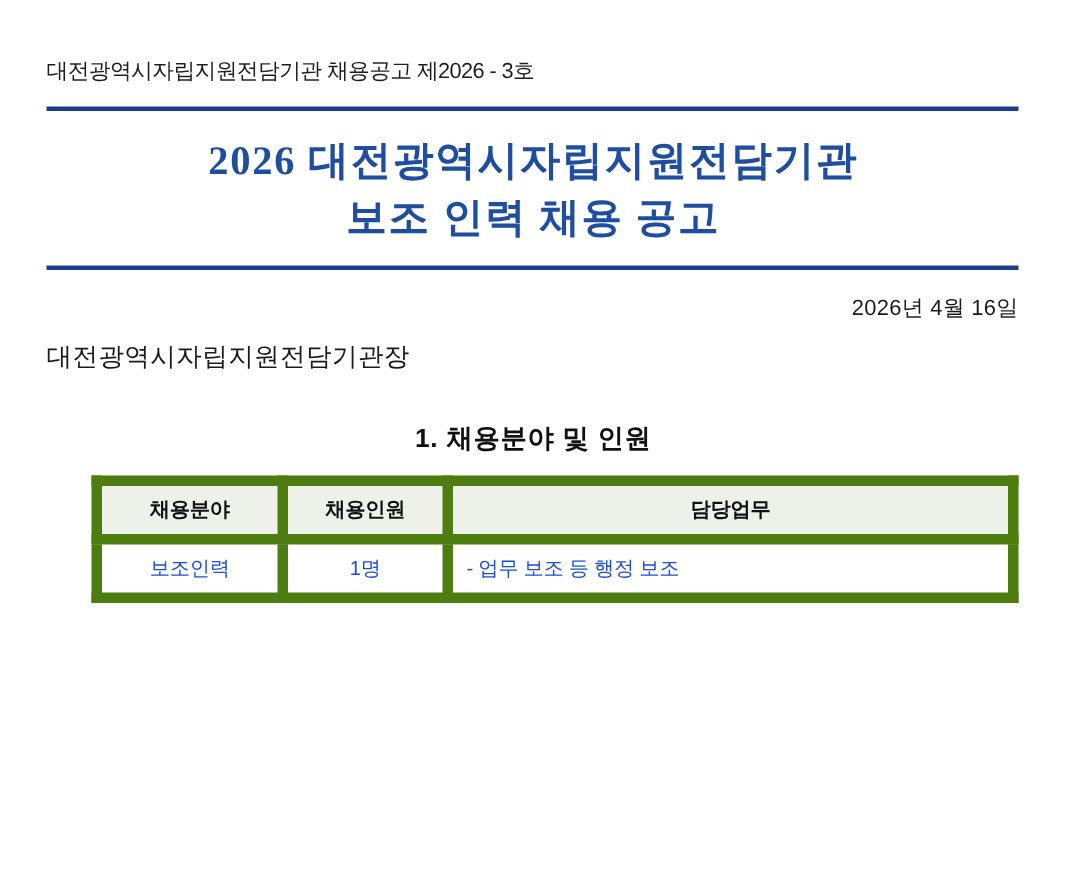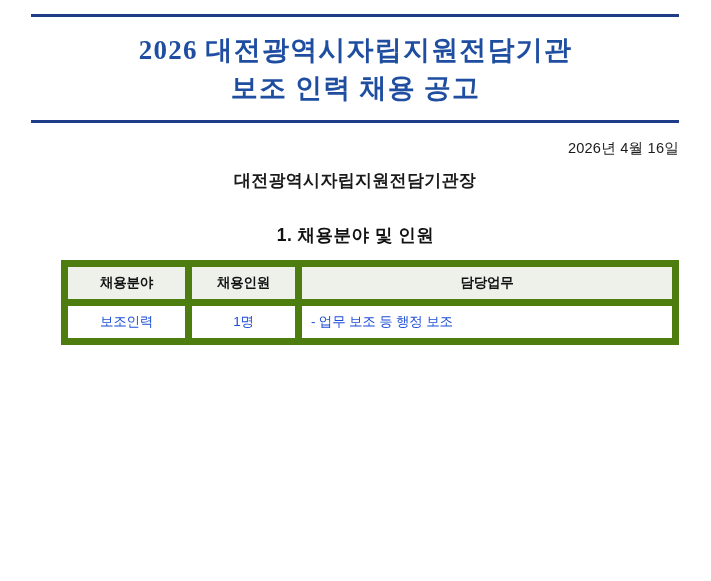--- a/index.html
+++ b/index.html
@@ -69,23 +69,23 @@
   }
   .date-line {
     margin-top: 16px;
     text-align: right;
     font-size: 14.6px;
     letter-spacing: 0.2px;
     width: 648px;
   }
   .signature-line {
     margin-top: 11px;
-    text-align: center;
+    text-align: left;
     font-size: 17px;
-    font-weight: 700;
+    font-weight: 400;
     letter-spacing: 0.3px;
     width: 648px;
   }
   .section-heading {
     margin-top: 31px;
     font-size: 17.5px;
     font-weight: 700;
     letter-spacing: 0.5px;
     color: #111111;
     text-align: center;
@@ -132,20 +132,21 @@
   }
   .note .mark {
     margin-right: 5px;
   }
 </style>
 </head>
 <body>
 
 <div class="page">
 
+  <div class="doc-header">대전광역시자립지원전담기관 채용공고 제2026 - 3호</div>
 
   <div class="rule-top"></div>
 
   <div class="title-block">
     <div class="title-line">2026 대전광역시자립지원전담기관</div>
     <div class="title-line">보조 인력 채용 공고</div>
   </div>
 
   <div class="rule-bottom"></div>
 

